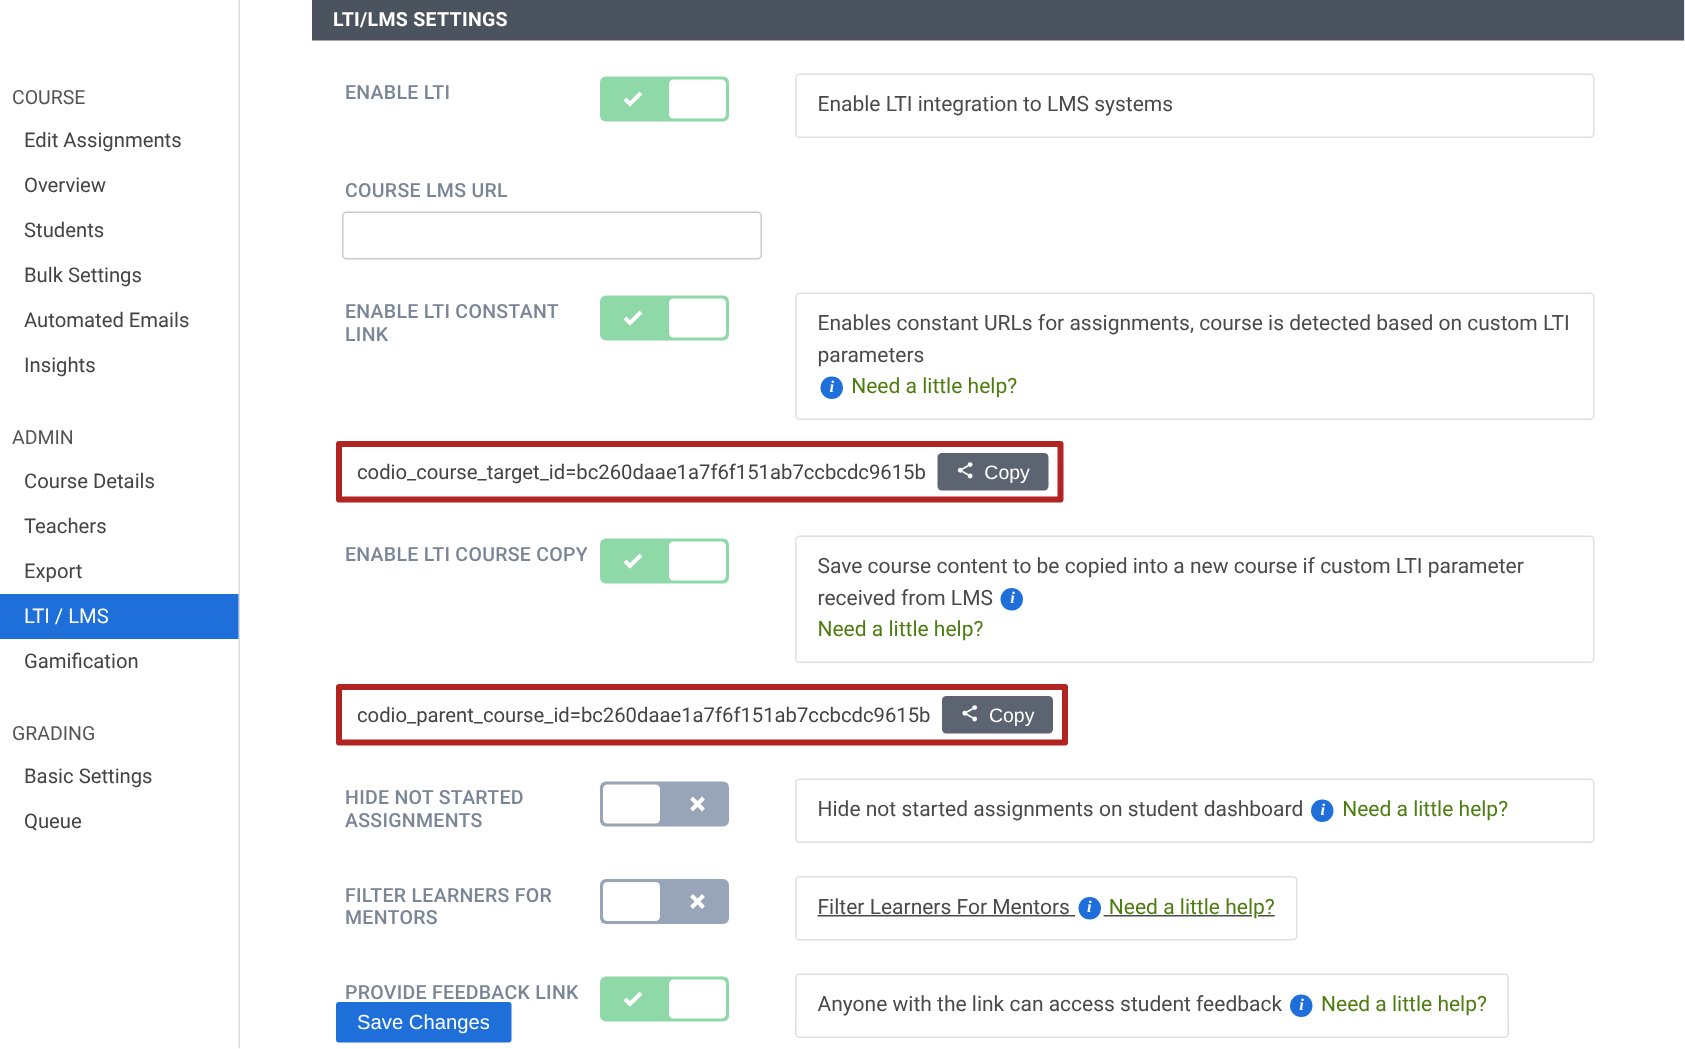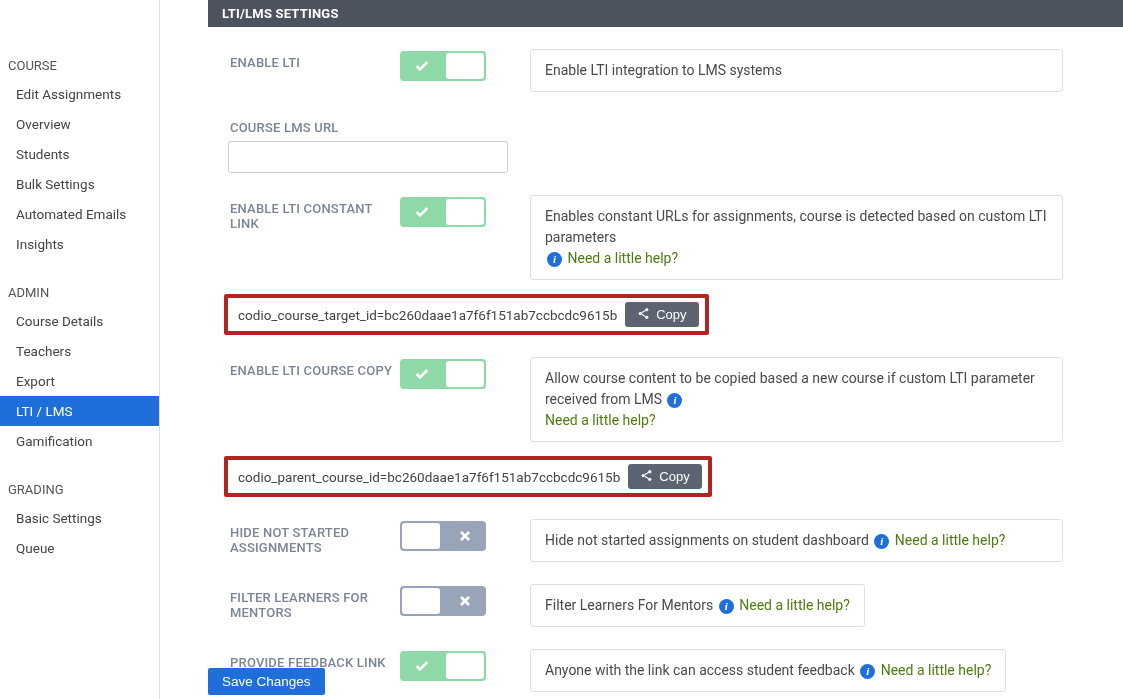--- a/index.html
+++ b/index.html
@@ -184,21 +184,21 @@
       padding: 5px 12px;
       font-size: 13px;
       display: inline-flex;
       gap: 6px;
       cursor: pointer;
     }
     .share-svg { width: 13px; height: 13px; }
     .save-bar {
       position: absolute;
       bottom: 4px;
-      left: 48px;
+      left: 64px;
     }
     .save-btn {
       background: #1e6fd9;
       color: #fff;
       border: none;
       padding: 6px 14px;
       font-size: 13.5px;
       border-radius: 2px;
       cursor: pointer;
     }
@@ -309,21 +309,21 @@
         <div class="icon-area">
           <svg class="check-svg" viewBox="0 0 24 24" fill="none" stroke="currentColor" stroke-width="4">
               <polyline points="20 6 9 17 4 12"></polyline>
             </svg>
         </div>
         <div class="knob"></div>
       </div>
     </div>
     <div class="row-desc">
       <div class="desc-box">
-        <span>Allow course content to be copied based a new course if custom LTI parameter received from LMS</span>
+        <span>Save course content to be copied into a new course if custom LTI parameter received from LMS</span>
         <span class="info-icon">i</span><br>
         <span class="help">Need a little help?</span>
       </div>
     </div>
   </div>
 
   
   <div class="copy-row">
     <span class="copy-text">codio_parent_course_id=bc260daae1a7f6f151ab7ccbcdc9615b</span>
     <button class="copy-btn">
@@ -369,21 +369,21 @@
         <div class="knob"></div>
         <div class="icon-area">
           <svg class="x-svg" viewBox="0 0 24 24" fill="none" stroke="currentColor" stroke-width="4">
               <line x1="6" y1="6" x2="18" y2="18"></line>
               <line x1="6" y1="18" x2="18" y2="6"></line>
             </svg>
         </div>
       </div>
     </div>
     <div class="row-desc">
-      <div class="desc-box" style="display:inline-block;">
+      <div class="desc-box" style="display:inline-block;text-decoration:underline;">
         <span>Filter Learners For Mentors</span>
         <span class="info-icon">i</span>
         <span class="help">Need a little help?</span>
       </div>
     </div>
   </div>
 
   
   <div class="row">
     <div class="row-label">PROVIDE FEEDBACK LINK</div>

